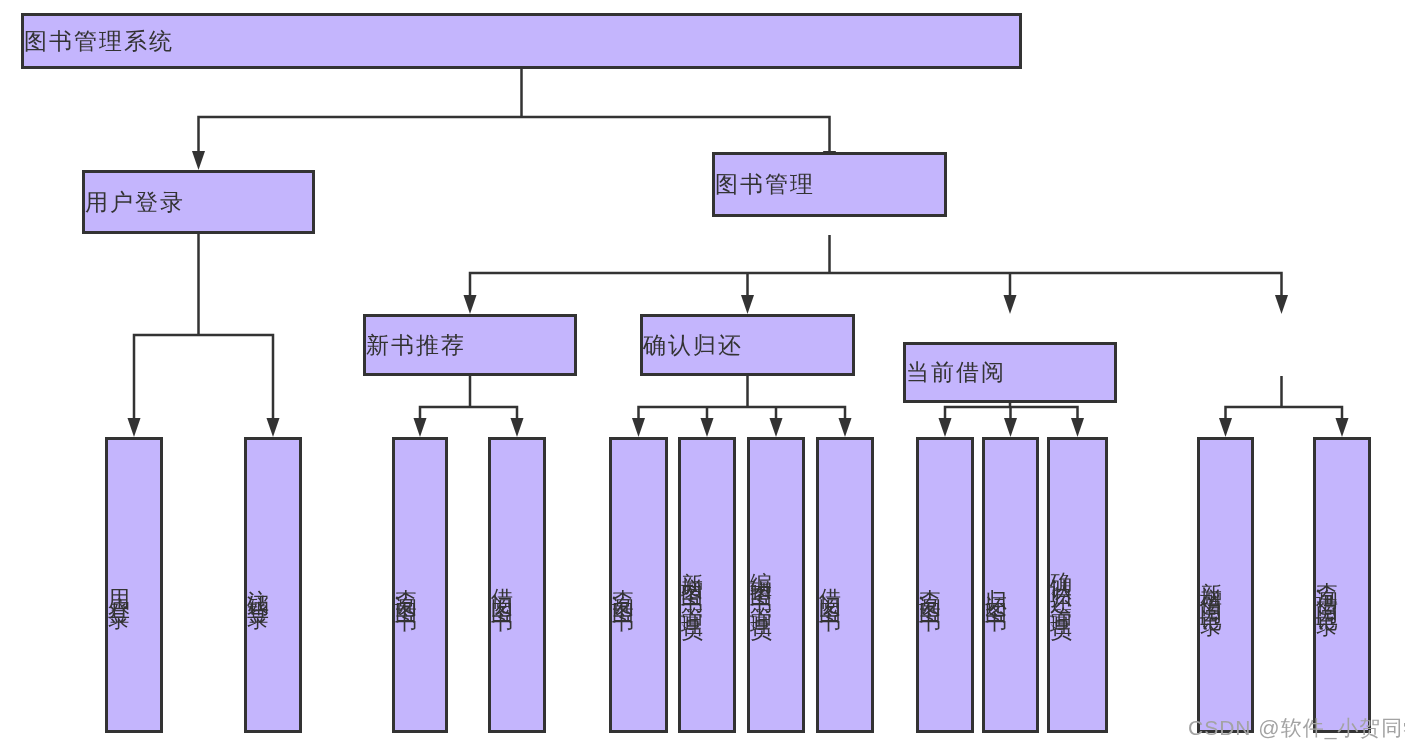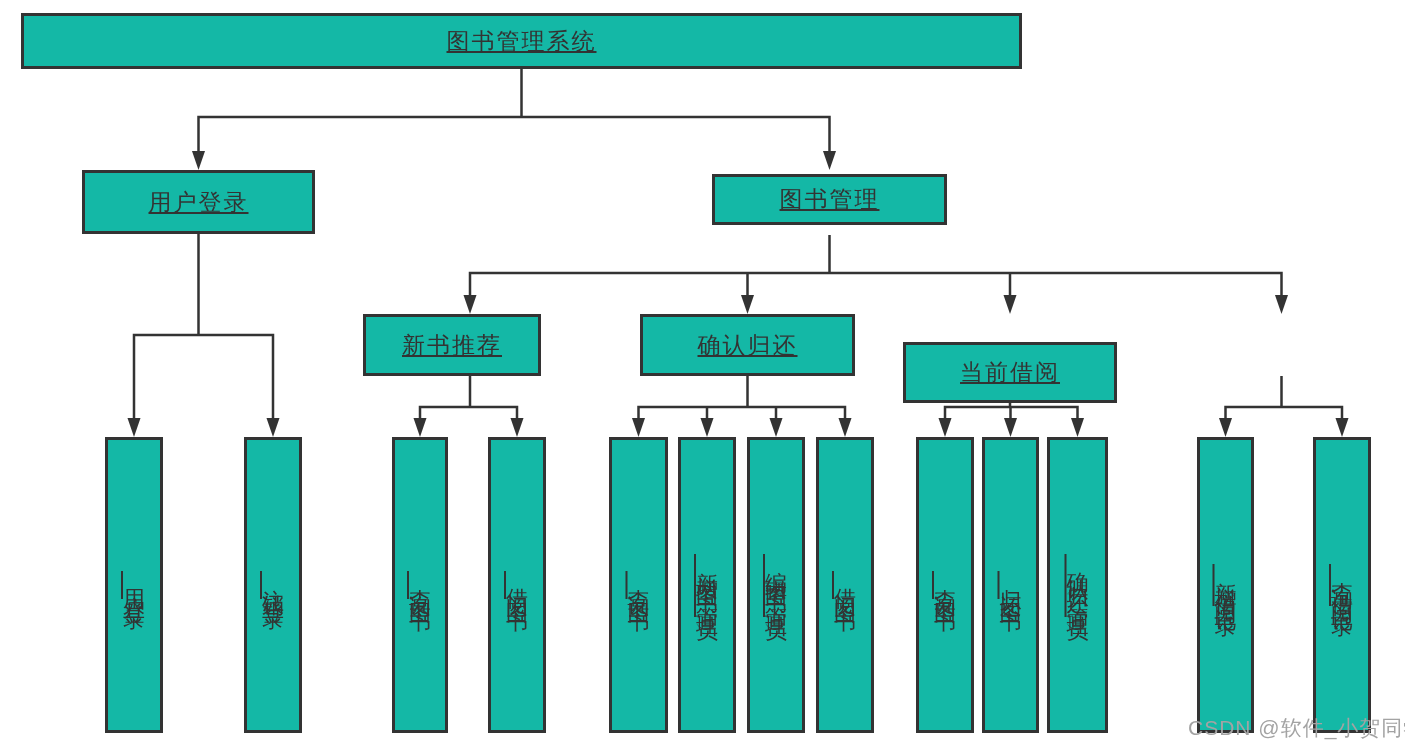--- a/index.html
+++ b/index.html
@@ -18,28 +18,27 @@
     overflow:hidden;
   }
   .connector-layer{
     position:absolute;left:0;top:0;width:1405px;height:747px;
   }
   .connector-layer path{stroke:var(--line);stroke-width:2.5;fill:none;}
   .connector-layer polygon{fill:var(--line);stroke:none;}
   .node{
     position:absolute;
     box-sizing:border-box;
-    background:#14b8a6;
+    background:#c4b5fd;
     border:3px solid var(--line);
-    display:flex;align-items:center;justify-content:center;
+    display:flex;align-items:center;justify-content:flex-start;
     font-size:23px;
     letter-spacing:2px;
     color:var(--text);
     z-index:2;
-    text-decoration:underline;
   }
   .node .vtext{
     writing-mode:vertical-rl;
     text-orientation:mixed;
     line-height:1;
     font-size:22px;
     letter-spacing:7px;
     white-space:nowrap;
   }
   .watermark{
@@ -100,25 +99,25 @@
     </g>
   </svg>
 
   <div class="node" style="left:21px;top:13px;width:1001px;height:56px;">
     <span>图书管理系统</span>
   </div>
 
   <div class="node" style="left:82px;top:170px;width:233px;height:64px;">
     <span>用户登录</span>
   </div>
-  <div class="node" style="left:712px;top:174px;width:235px;height:51px;">
+  <div class="node" style="left:712px;top:152px;width:235px;height:65px;">
     <span>图书管理</span>
   </div>
 
-  <div class="node" style="left:363px;top:314px;width:178px;height:62px;">
+  <div class="node" style="left:363px;top:314px;width:214px;height:62px;">
     <span>新书推荐</span>
   </div>
   <div class="node" style="left:640px;top:314px;width:215px;height:62px;">
     <span>确认归还</span>
   </div>
   <div class="node" style="left:903px;top:314px;width:214px;height:61px;margin-top:28px;">
     <span>当前借阅</span>
   </div>
 
   <div class="node" style="left:105px;top:437px;width:58px;height:296px;">

